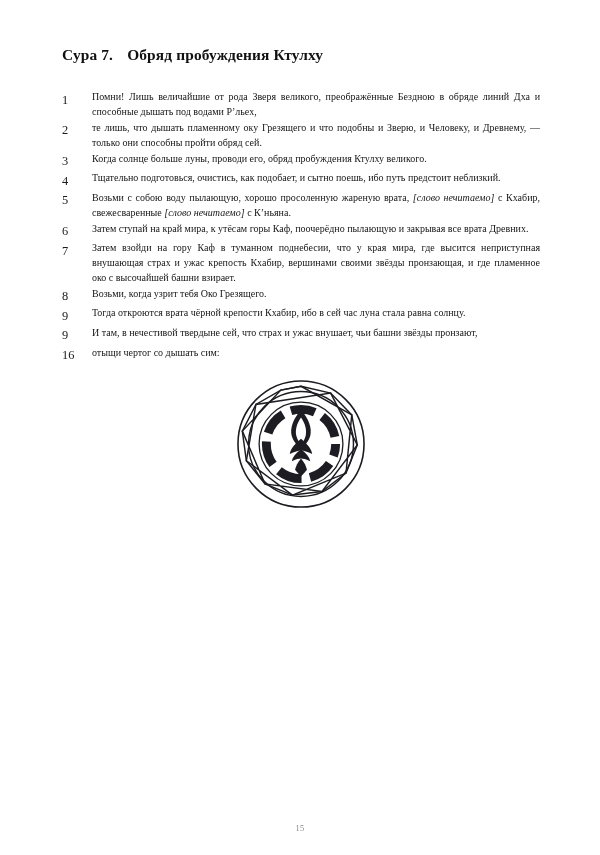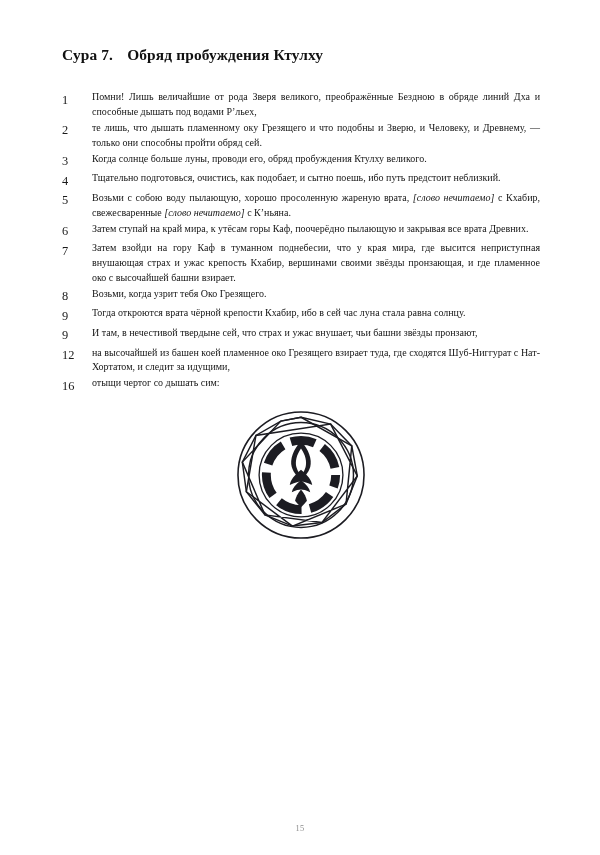--- a/index.html
+++ b/index.html
@@ -150,24 +150,20 @@
         </li>
         <li class="verse">
           <span class="verse-num">9</span>
           <span class="verse-text"><span>Тогда откроются врата чёрной крепости Кхабир, ибо в сей час луна стала равна солнцу.</span></span>
         </li>
         <li class="verse">
           <span class="verse-num">9</span>
           <span class="verse-text"><span>И там, в нечестивой твердыне сей, что страх и ужас внушает, чьи башни звёзды пронзают,</span></span>
         </li>
         <li class="verse">
-          <span class="verse-num">12</span>
-          <span class="verse-text"><span>на высочайшей из башен коей пламенное око Грезящего взирает туда, где сходятся Шуб-Ниггурат с Нат-Хортатом, и следит за идущими,</span></span>
-        </li>
-        <li class="verse">
           <span class="verse-num">16</span>
           <span class="verse-text"><span>отыщи чертог со дышать сим:</span></span>
         </li>
       </ol>
 
     <div class="sigil-wrap">
       <svg class="sigil" width="132" height="132" viewBox="0 0 200 200" aria-hidden="true">
         <defs>
           <clipPath id="outerband">
             <path d="M100,100 m-96,0 a96,96 0 1,0 192,0 a96,96 0 1,0 -192,0 Z

